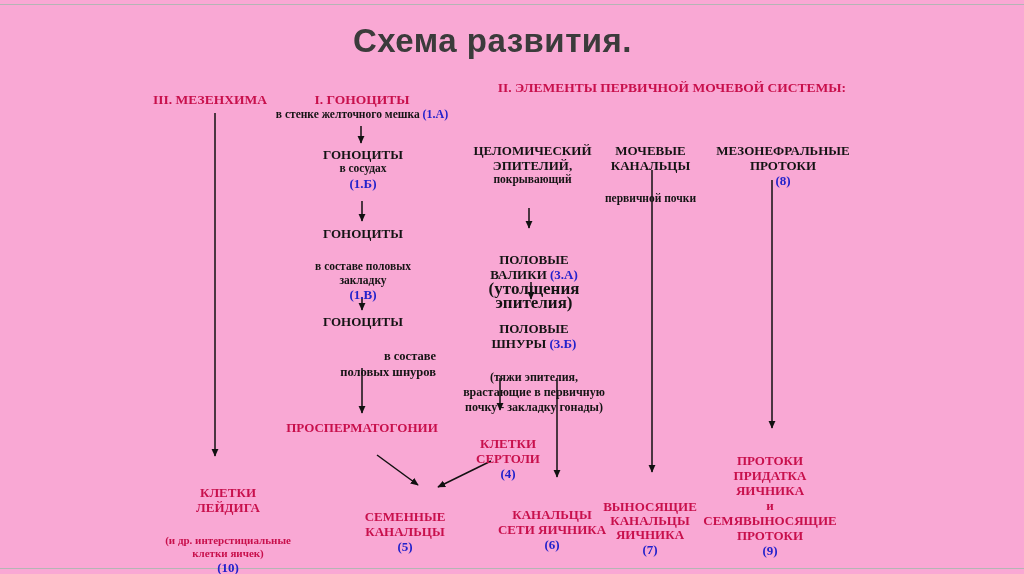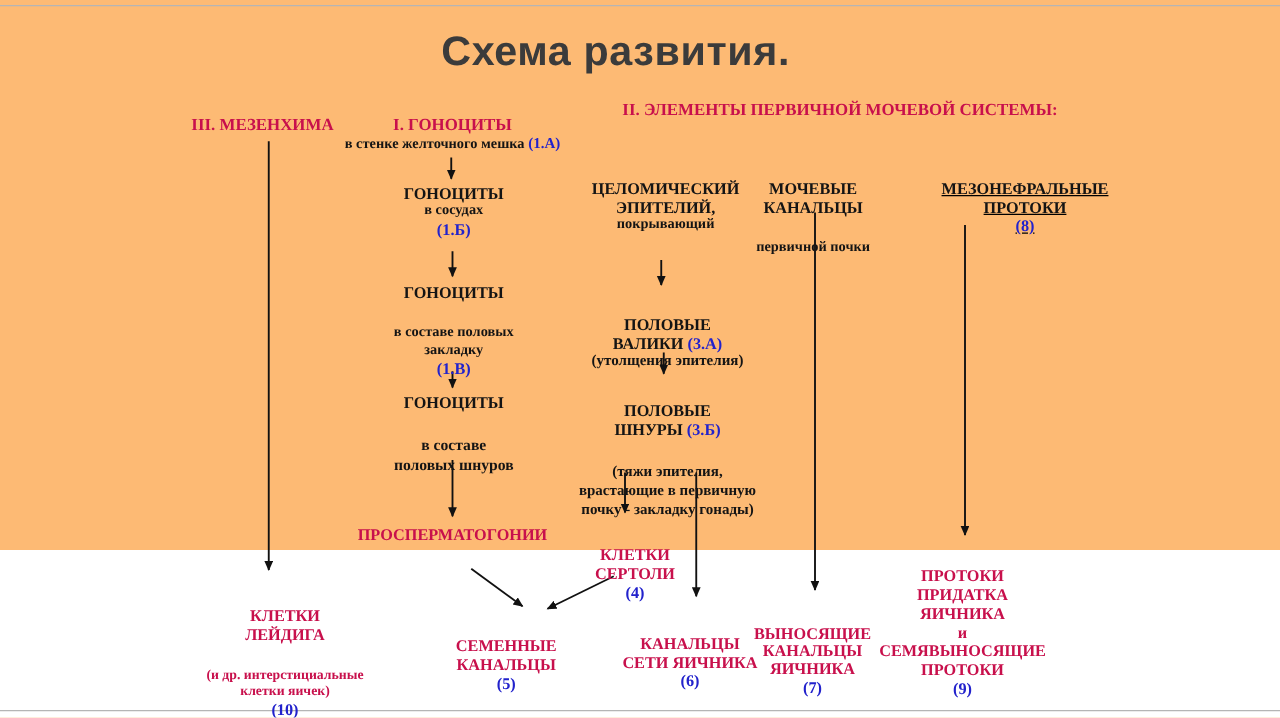--- a/index.html
+++ b/index.html
@@ -1,17 +1,17 @@
 <!DOCTYPE html>
 <html><head>
 <meta charset="utf-8">
 <style>
   html,body{margin:0;padding:0;background:#ffffff;}
   body{width:1024px;height:574px;overflow:hidden;font-family:"Liberation Serif",serif;}
-  .canvas{position:relative;width:1024px;height:440px;background:#fdba74;}
+  .canvas{position:relative;width:1024px;height:574px;background:#f9a8d4;}
   .edge{position:absolute;left:0;width:100%;height:1px;background:#b5b5b5;}
   .edge.top{top:4px;}
   .edge.bottom{top:568px;}
   .title{position:absolute;left:0;top:22px;width:985px;text-align:center;
          font-family:"Liberation Sans",sans-serif;font-weight:bold;font-size:33px;
          color:#3b3b3b;letter-spacing:.5px;}
   .node{position:absolute;text-align:center;line-height:15px;}
   .pre{white-space:pre-line;margin-top:19px;}
   .caps{font-weight:bold;font-size:13px;color:#141414;}
   .small{font-weight:bold;font-size:11.5px;color:#141414;line-height:13.5px;}
@@ -68,49 +68,49 @@
 ЭПИТЕЛИЙ,</div>
     <div class="small">покрывающий</div>
   </div>
 
   <div class="node" style="left:588px;top:124px;width:125px;">
     <div class="caps pre">МОЧЕВЫЕ
 КАНАЛЬЦЫ</div>
     <div class="small pre">первичной почки</div>
   </div>
 
-  <div class="node" style="left:740px;top:124px;width:160px;text-decoration:underline;">
+  <div class="node" style="left:703px;top:124px;width:160px;">
     <div class="caps pre">МЕЗОНЕФРАЛЬНЫЕ
 ПРОТОКИ</div>
     <div class="num">(8)</div>
   </div>
 
   <div class="node" style="left:298px;top:147px;width:130px;">
     <div class="caps">ГОНОЦИТЫ</div>
     <div class="small">в сосудах</div>
     <div class="num">(1.Б)</div>
   </div>
 
   <div class="node" style="left:290px;top:226px;width:146px;">
     <div class="caps">ГОНОЦИТЫ</div>
     <div class="small pre">в составе половых
 закладку</div>
     <div class="num">(1.В)</div>
   </div>
 
   <div class="node" style="left:290px;top:314px;width:146px;">
     <div class="caps">ГОНОЦИТЫ</div>
-    <div class="small pre" style="font-size:12.5px;line-height:16px;">в составе
+    <div class="small pre" style="font-size:12.5px;line-height:16px;text-align:right;">в составе
 половых шнуров</div>
   </div>
 
   <div class="node" style="left:448px;top:233px;width:172px;">
     <div class="caps pre"><span>ПОЛОВЫЕ
 ВАЛИКИ </span><span class="num">(3.А)</span></div>
-    <div class="small" style="font-size:12px;">(утолщения эпителия)</div>
+    <div class="small" style="font-size:17px;">(утолщения эпителия)</div>
   </div>
 
   <div class="node" style="left:440px;top:302px;width:188px;">
     <div class="caps pre"><span>ПОЛОВЫЕ
 ШНУРЫ </span><span class="num">(3.Б)</span></div>
     <div class="small pre" style="font-size:12px;line-height:15px;">(тяжи эпителия,
 врастающие в первичную
 почку - закладку гонады)</div>
   </div>
 

